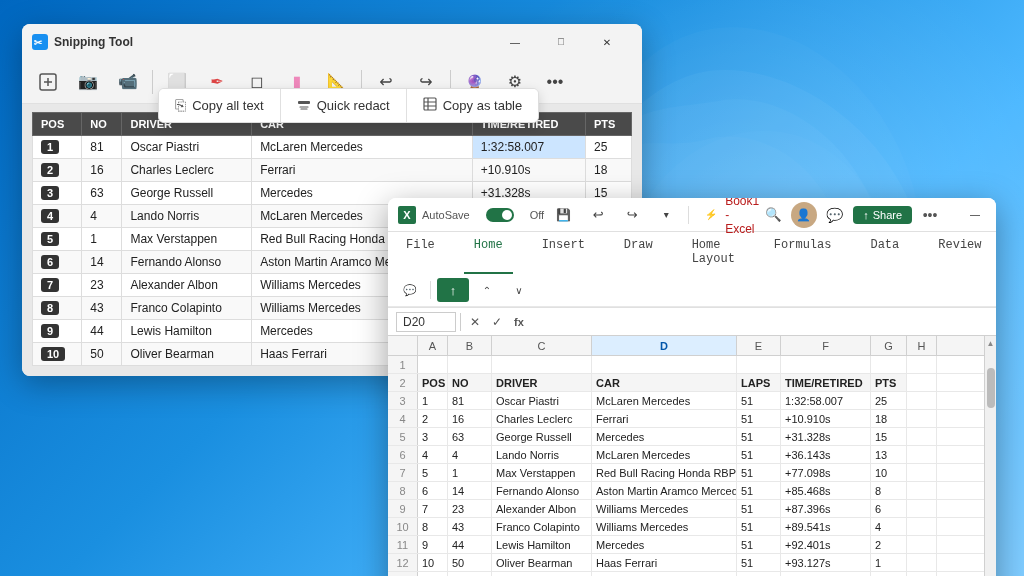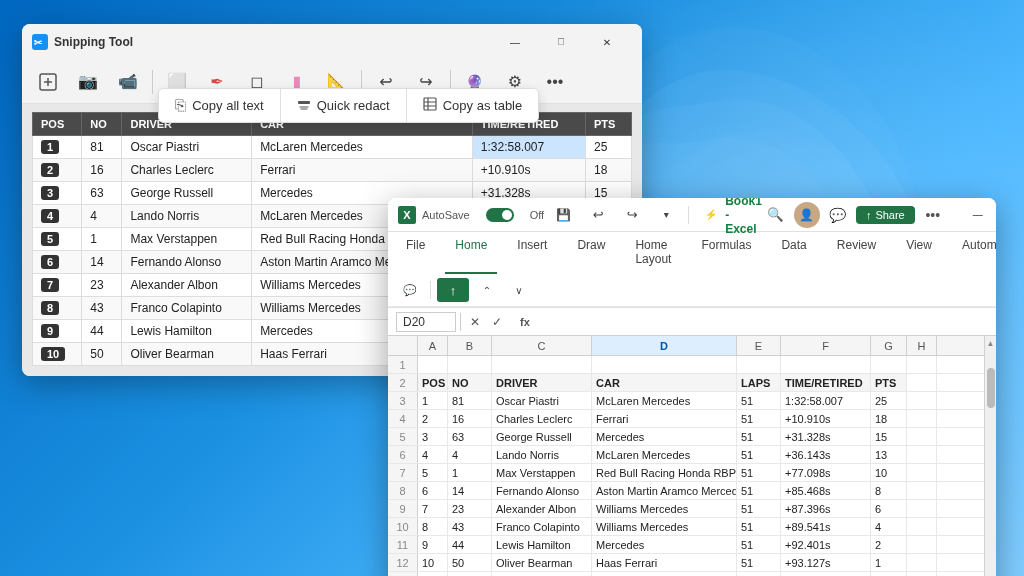--- a/index.html
+++ b/index.html
@@ -281,22 +281,22 @@
       right: 2px;
       top: 2px;
       width: 10px;
       height: 10px;
       background: white;
       border-radius: 50%;
     }
 
     .excel-title-center {
       font-size: 12px;
-      color: #15803d;
-      font-weight: 700;
+      color: #b91c1c;
+      font-weight: 400;
     }
 
     .excel-title-right {
       display: flex;
       align-items: center;
       gap: 4px;
     }
 
     .excel-win-btn {
       width: 46px;
@@ -341,21 +341,22 @@
 
     
     .excel-ribbon {
       background: white;
       border-bottom: 1px solid #e0e0e0;
     }
 
     .ribbon-tabs {
       display: flex;
       padding: 0 8px;
-      gap: 10px;
+      gap: 19px;
+      font-family: Liberation Mono, monospace;
     }
 
     .ribbon-tab {
       padding: 6px 10px;
       font-size: 12px;
       color: #444;
       cursor: pointer;
       border-bottom: 2px solid transparent;
     }
     .ribbon-tab.active {
@@ -814,21 +815,21 @@
       <button class="ribbon-btn-sm" style="font-size:10px;">∨</button>
     </div>
   </div>
 
   <div class="formula-bar">
     <input class="cell-ref-box" value="D20" readonly="" style="">
     <div class="formula-sep"></div>
     <div class="formula-icons">
       <span class="formula-icon-btn">✕</span>
       <span class="formula-icon-btn">✓</span>
-      <span class="formula-icon-btn" style="font-size:11px; font-weight:bold;margin-left:6px;">fx</span>
+      <span class="formula-icon-btn" style="font-size:11px; font-weight:bold;">fx</span>
     </div>
     <input class="formula-input" value="" readonly="" style="">
   </div>
 
   <div class="excel-grid-area">
     <div style="flex:1; overflow:hidden;">
 
       <div class="grid-col-headers">
         <div class="row-num" style="background:#f5f5f5;"></div>
         <div class="gcol col-a">A</div>

